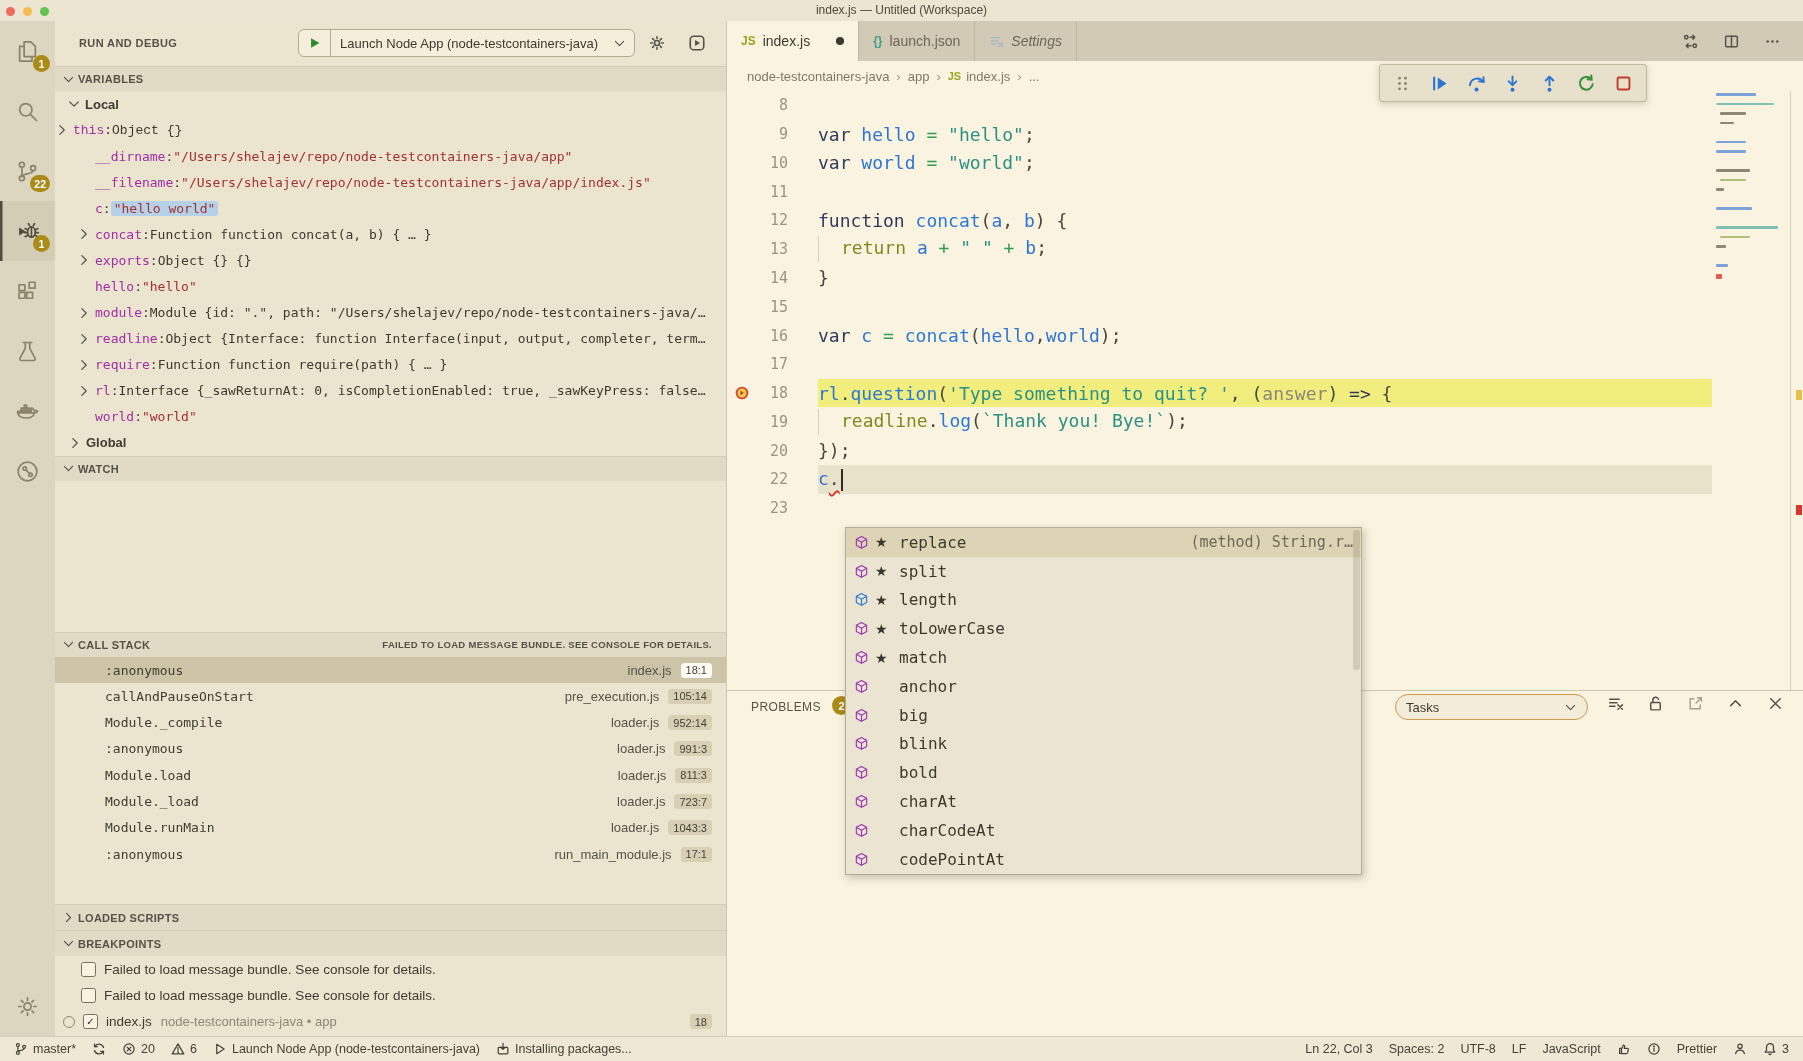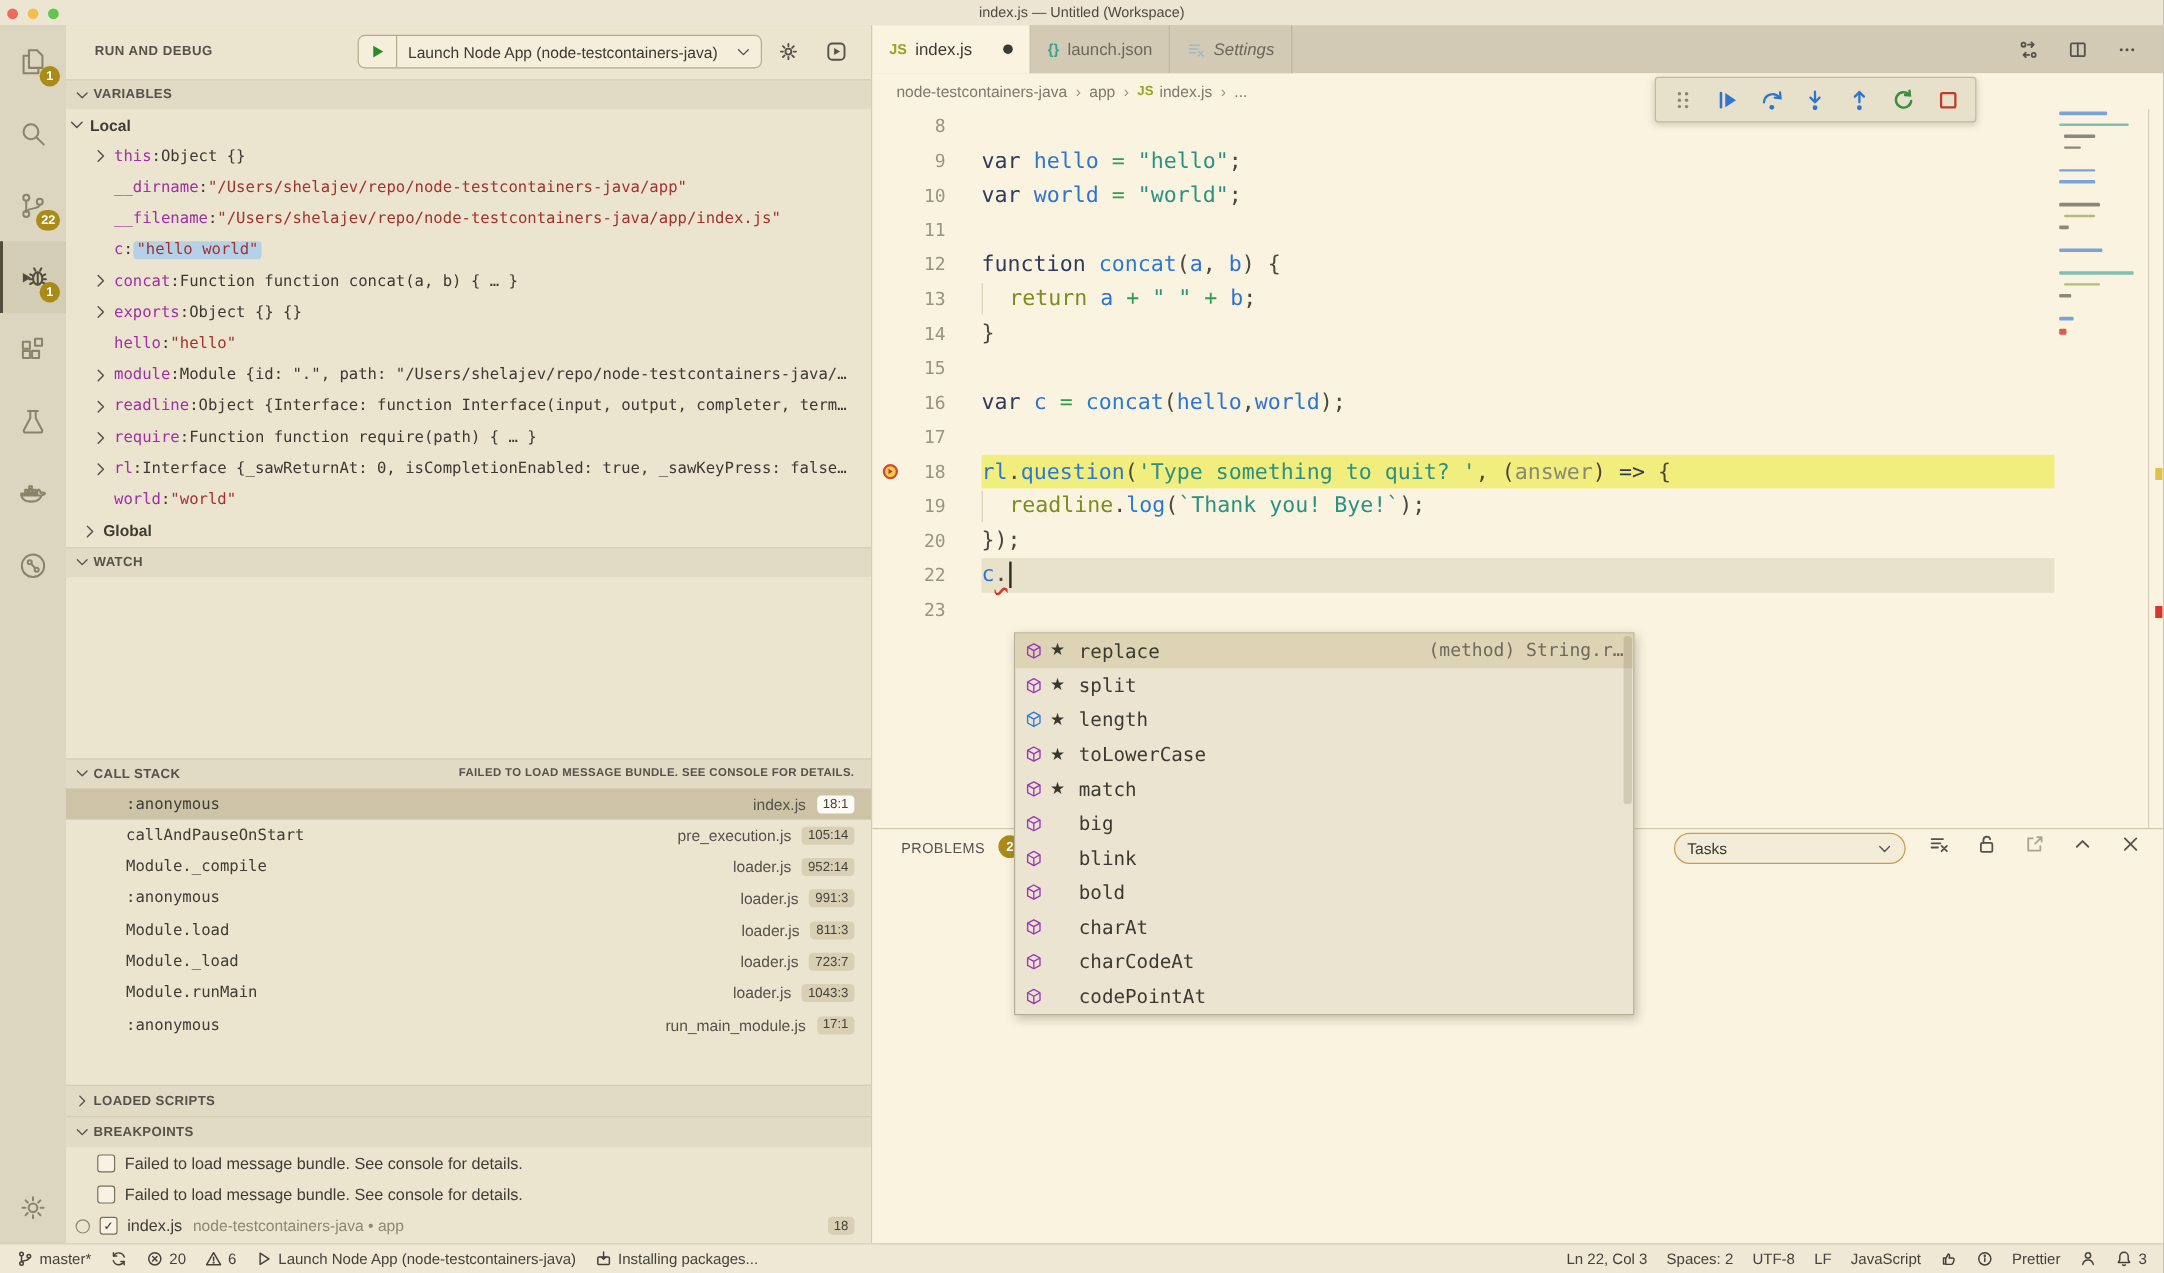--- a/index.html
+++ b/index.html
@@ -265,29 +265,29 @@
 
     <div class="sec-h">
       <span class="ic">
           <svg viewBox="0 0 16 16" fill="none" stroke="currentColor" stroke-width="1.4" stroke-linecap="round" stroke-linejoin="round">
             <path d="M3 5.5l5 5 5-5"></path>
           </svg>
         </span>
       <span>VARIABLES</span>
     </div>
     <div id="vars-body">
-        <div class="var-row" style="padding-left: 2px;">
+        <div class="var-row" style="padding-left: 12px;">
           <span class="chev ic" style="margin-right: 4px;">
             <svg viewBox="0 0 16 16" fill="none" stroke="currentColor" stroke-width="1.4" stroke-linecap="round" stroke-linejoin="round">
               <path d="M3 5.5l5 5 5-5"></path>
             </svg>
           </span>
           <span class="vr-scope">Local</span>
         </div>
-        <div class="var-row" style="padding-left: 22px;">
+        <div class="var-row" style=" font-family: Liberation Mono, monospace;">
           <span class="chev ic" style="margin-right: 4px;">
             <svg viewBox="0 0 16 16" fill="none" stroke="currentColor" stroke-width="1.4" stroke-linecap="round" stroke-linejoin="round">
               <path d="M5.5 3l5 5-5 5"></path>
             </svg>
           </span>
           <span style="color: rgb(161, 46, 164);">this</span>
           <span style="color: rgb(60, 58, 48);">: </span>
           <span style="color: rgb(60, 58, 48);">Object {}</span>
         </div>
         <div class="var-row" style="padding-left: 22px;">
@@ -810,20 +810,30 @@
         <span>match</span>
       </div>
       <div class="sg-row">
         <span class="ic">
           <svg viewBox="0 0 16 16" fill="none" stroke="#9a36b8" stroke-width="1.2" stroke-linejoin="round">
             <path d="M8 1.6l5.5 3v6.6l-5.5 3-5.5-3V4.6z"></path>
             <path d="M2.5 4.6L8 7.7l5.5-3.1M8 7.7v6.5"></path>
           </svg>
         </span>
         <span class="sg-star"></span>
+        <span>anchor</span>
+      </div>
+      <div class="sg-row">
+        <span class="ic">
+          <svg viewBox="0 0 16 16" fill="none" stroke="#9a36b8" stroke-width="1.2" stroke-linejoin="round">
+            <path d="M8 1.6l5.5 3v6.6l-5.5 3-5.5-3V4.6z"></path>
+            <path d="M2.5 4.6L8 7.7l5.5-3.1M8 7.7v6.5"></path>
+          </svg>
+        </span>
+        <span class="sg-star"></span>
         <span>big</span>
       </div>
       <div class="sg-row">
         <span class="ic">
           <svg viewBox="0 0 16 16" fill="none" stroke="#9a36b8" stroke-width="1.2" stroke-linejoin="round">
             <path d="M8 1.6l5.5 3v6.6l-5.5 3-5.5-3V4.6z"></path>
             <path d="M2.5 4.6L8 7.7l5.5-3.1M8 7.7v6.5"></path>
           </svg>
         </span>
         <span class="sg-star"></span>

